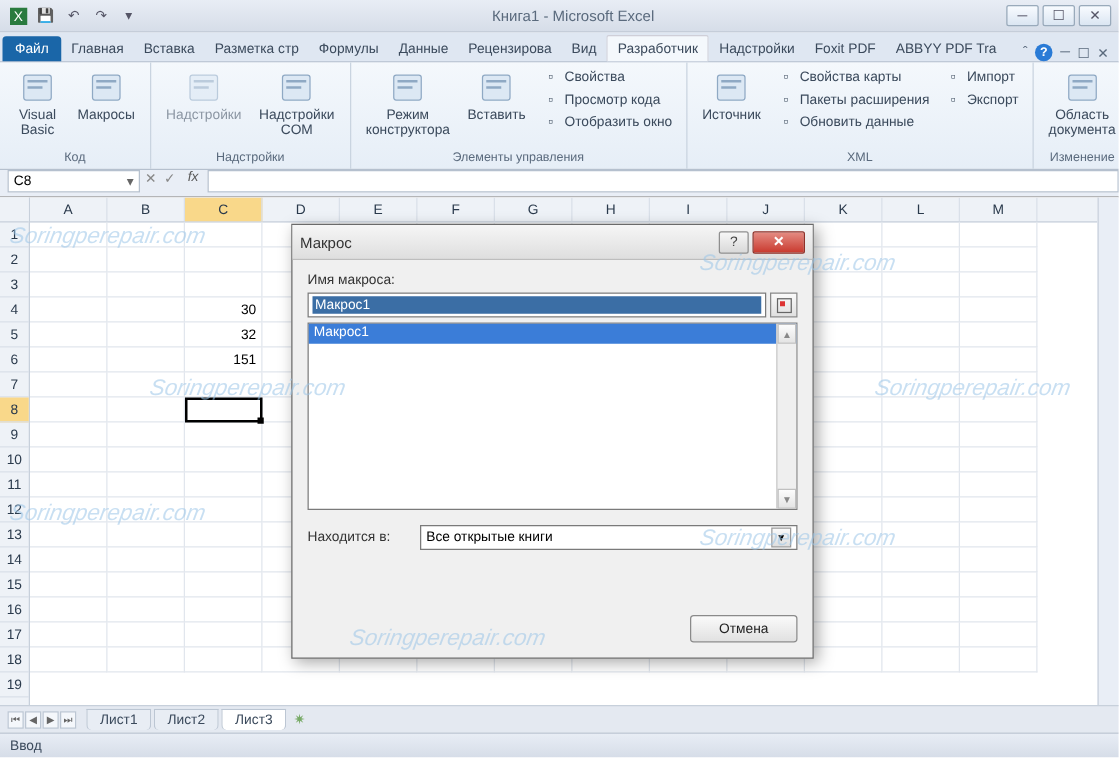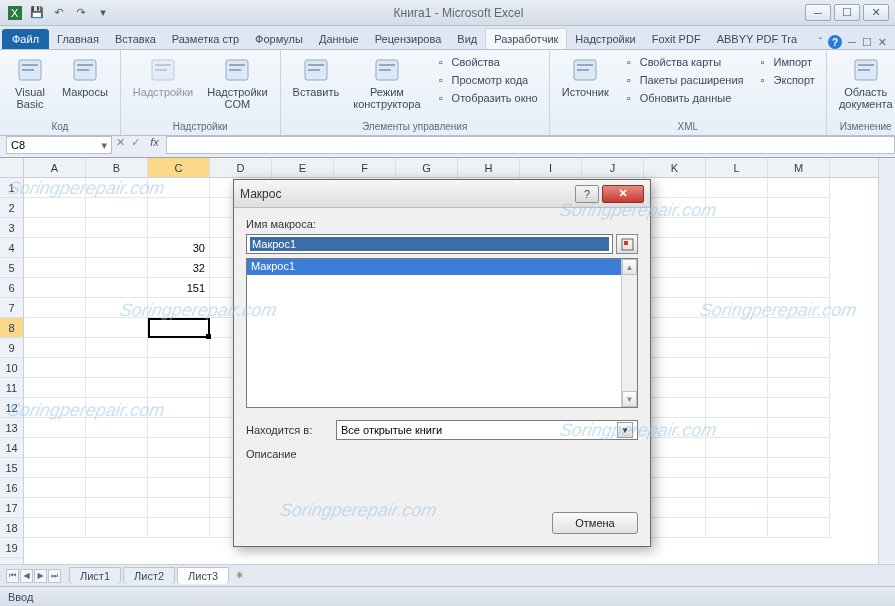--- a/index.html
+++ b/index.html
@@ -182,32 +182,32 @@
     <div class="rgroup">
       <div class="rgroup-body">
         <div class="rbtn">
           <div class="ricon">
             <svg width="26" height="24">
               <rect x="2" y="2" width="22" height="20" rx="2" fill="#dce8f4" stroke="#8fa9c4"></rect>
               <rect x="5" y="6" width="16" height="2" fill="#8fa9c4"></rect>
               <rect x="5" y="11" width="12" height="2" fill="#8fa9c4"></rect>
             </svg>
           </div>
-          <div style="text-align:center;line-height:1.1;white-space:pre">Вставить</div>
-        </div>
-        <div class="rbtn">
-          <div class="ricon">
-            <svg width="26" height="24">
-              <rect x="2" y="2" width="22" height="20" rx="2" fill="#dce8f4" stroke="#8fa9c4"></rect>
-              <rect x="5" y="6" width="16" height="2" fill="#8fa9c4"></rect>
-              <rect x="5" y="11" width="12" height="2" fill="#8fa9c4"></rect>
-            </svg>
-          </div>
           <div style="text-align:center;line-height:1.1;white-space:pre">Режим
 конструктора</div>
+        </div>
+        <div class="rbtn">
+          <div class="ricon">
+            <svg width="26" height="24">
+              <rect x="2" y="2" width="22" height="20" rx="2" fill="#dce8f4" stroke="#8fa9c4"></rect>
+              <rect x="5" y="6" width="16" height="2" fill="#8fa9c4"></rect>
+              <rect x="5" y="11" width="12" height="2" fill="#8fa9c4"></rect>
+            </svg>
+          </div>
+          <div style="text-align:center;line-height:1.1;white-space:pre">Вставить</div>
         </div>
         <div class="rgroup-col">
           <div class="rsmall">
             <span class="sicon">▫</span>
             <span>Свойства</span>
           </div>
           <div class="rsmall">
             <span class="sicon">▫</span>
             <span>Просмотр кода</span>
           </div>
@@ -633,21 +633,20 @@
           <div class="arrow" style="position:absolute;bottom:0;left:0;right:0">▼</div>
         </div>
       </div>
       <div class="dlg-row">
         <span class="dlg-label" style="width:82px">Находится в:</span>
         <div class="dlg-select">
           <span>Все открытые книги</span>
           <span class="dd">▼</span>
         </div>
       </div>
-      <div class="dlg-label" style="margin-top:4px">Описание</div>
       <div style="height:36px"></div>
     </div>
   </div>
   <div class="dlg-footer">
     <div class="dlg-btn">Отмена</div>
   </div>
 </div>
 
 <div class="wm" style="left:8px;top:178px">Soringperepair.com</div>
 <div class="wm" style="left:560px;top:200px">Soringperepair.com</div>

